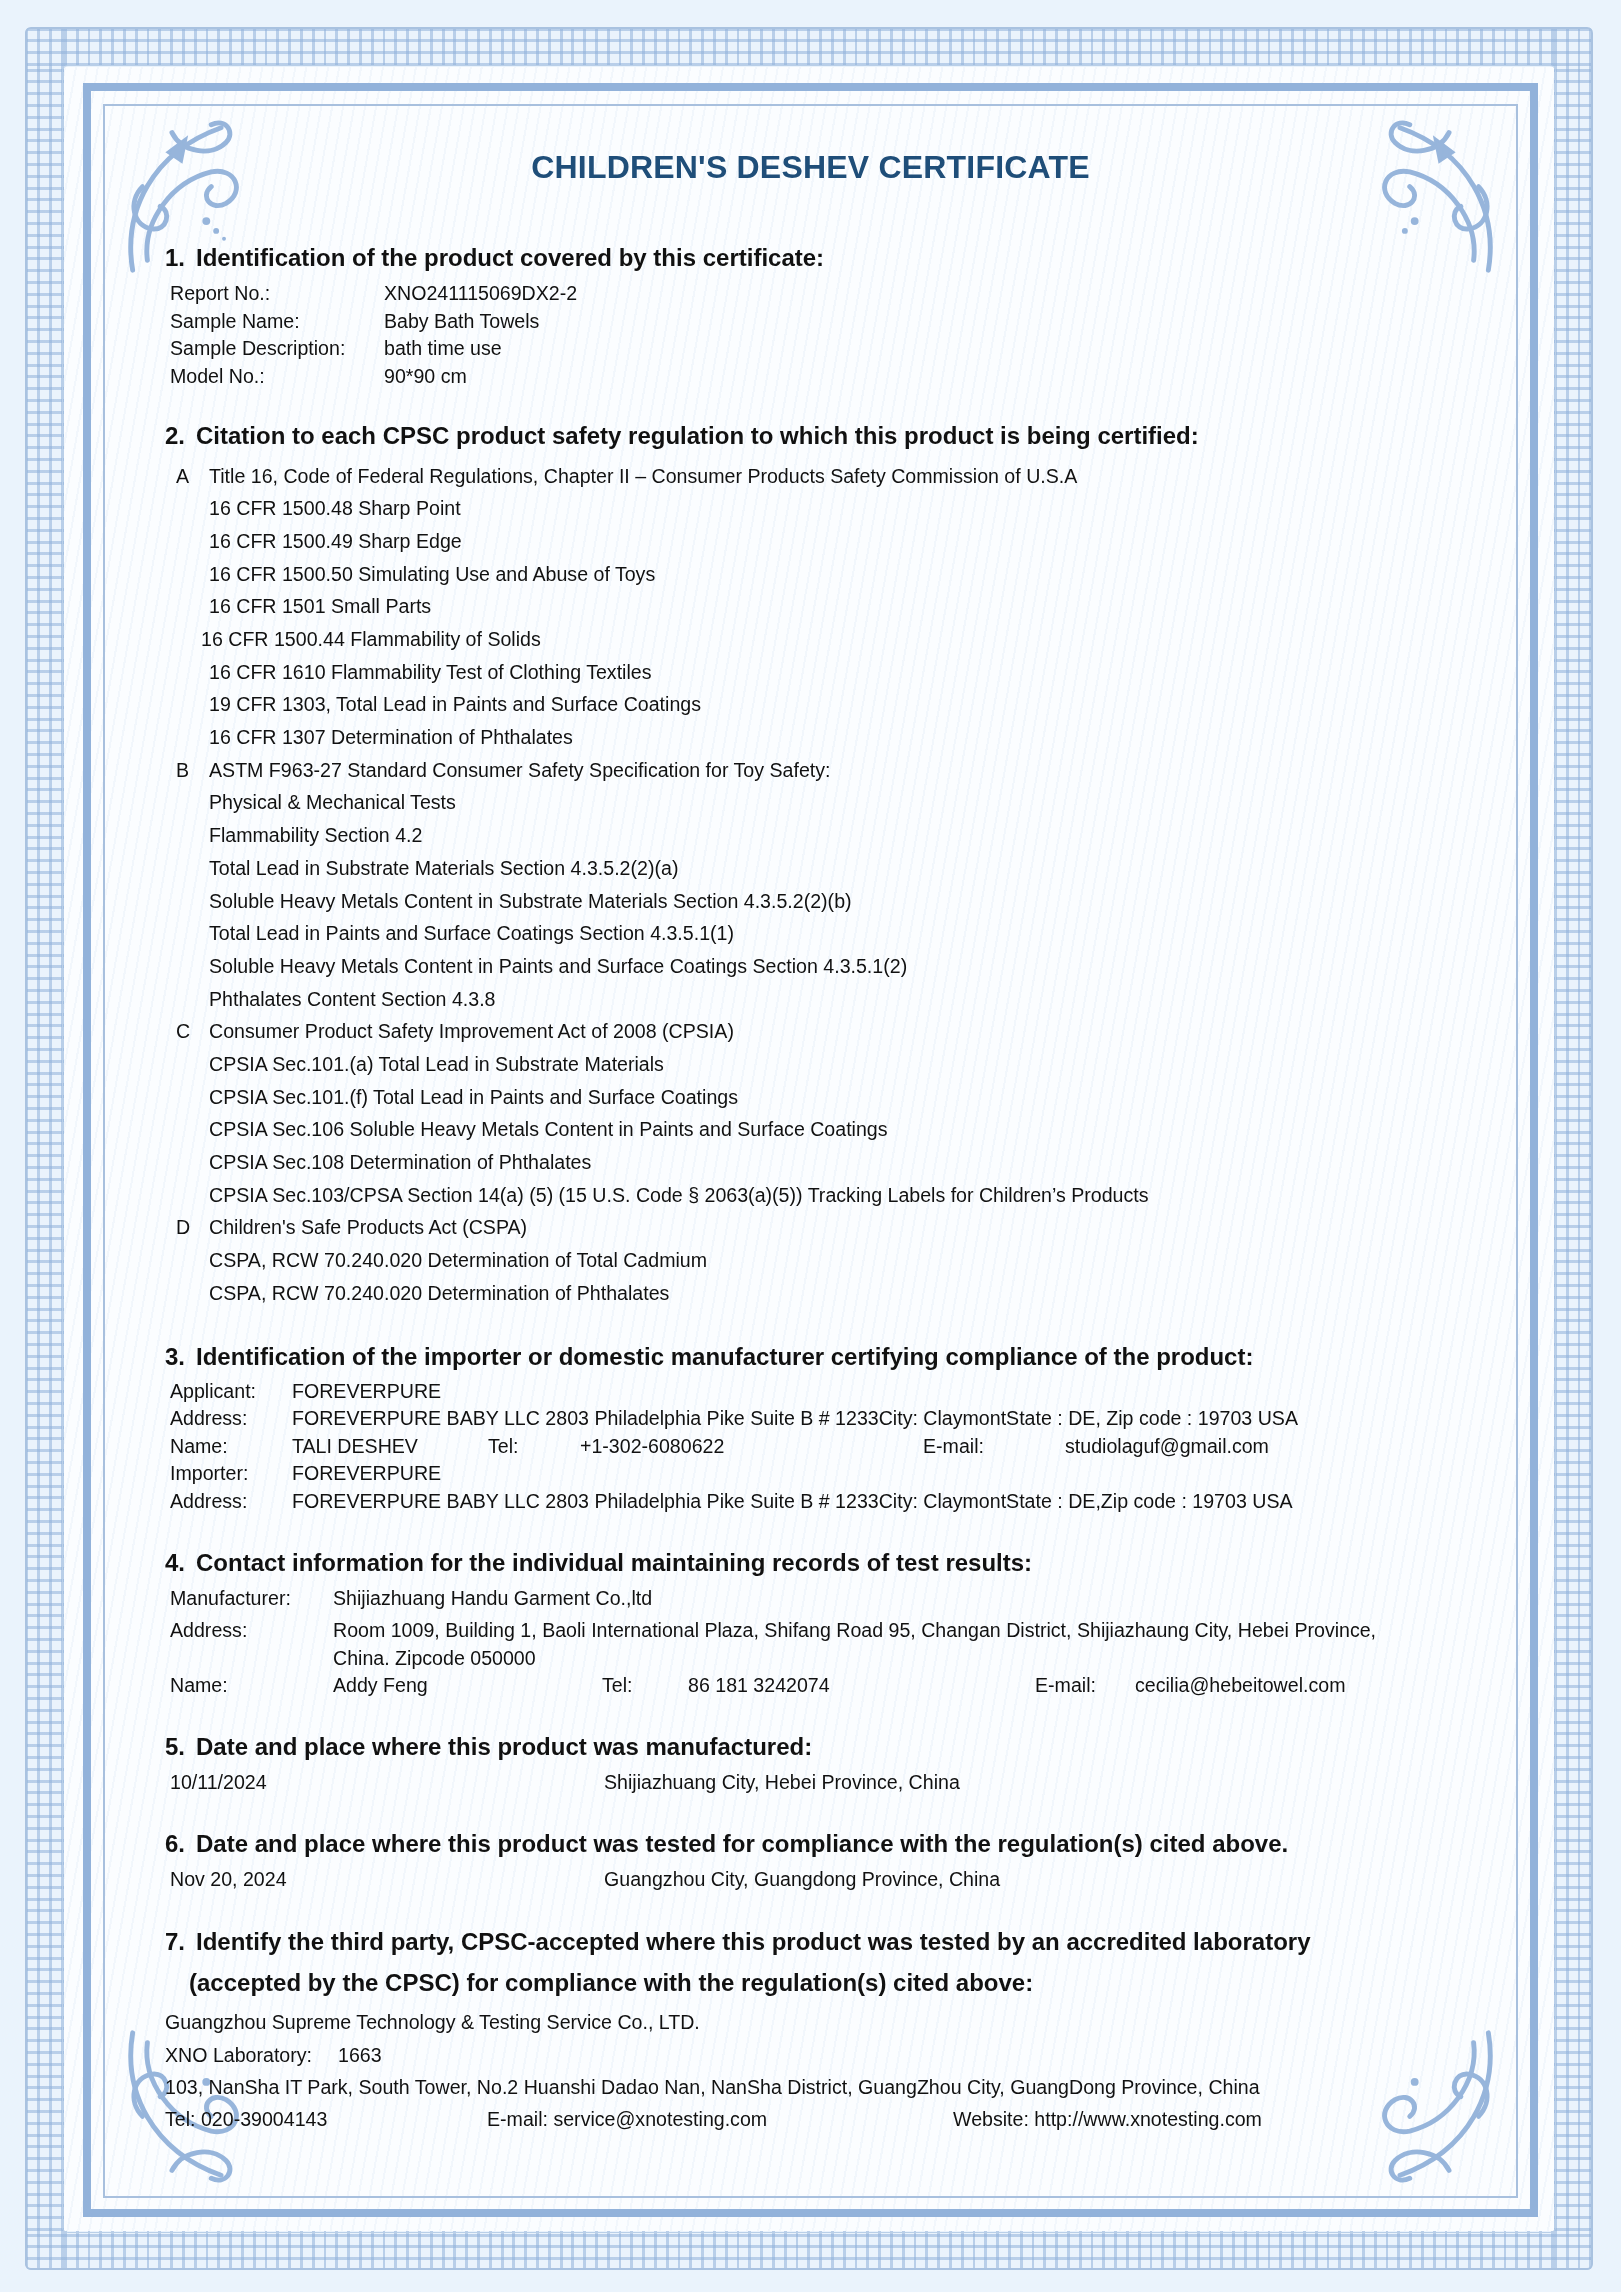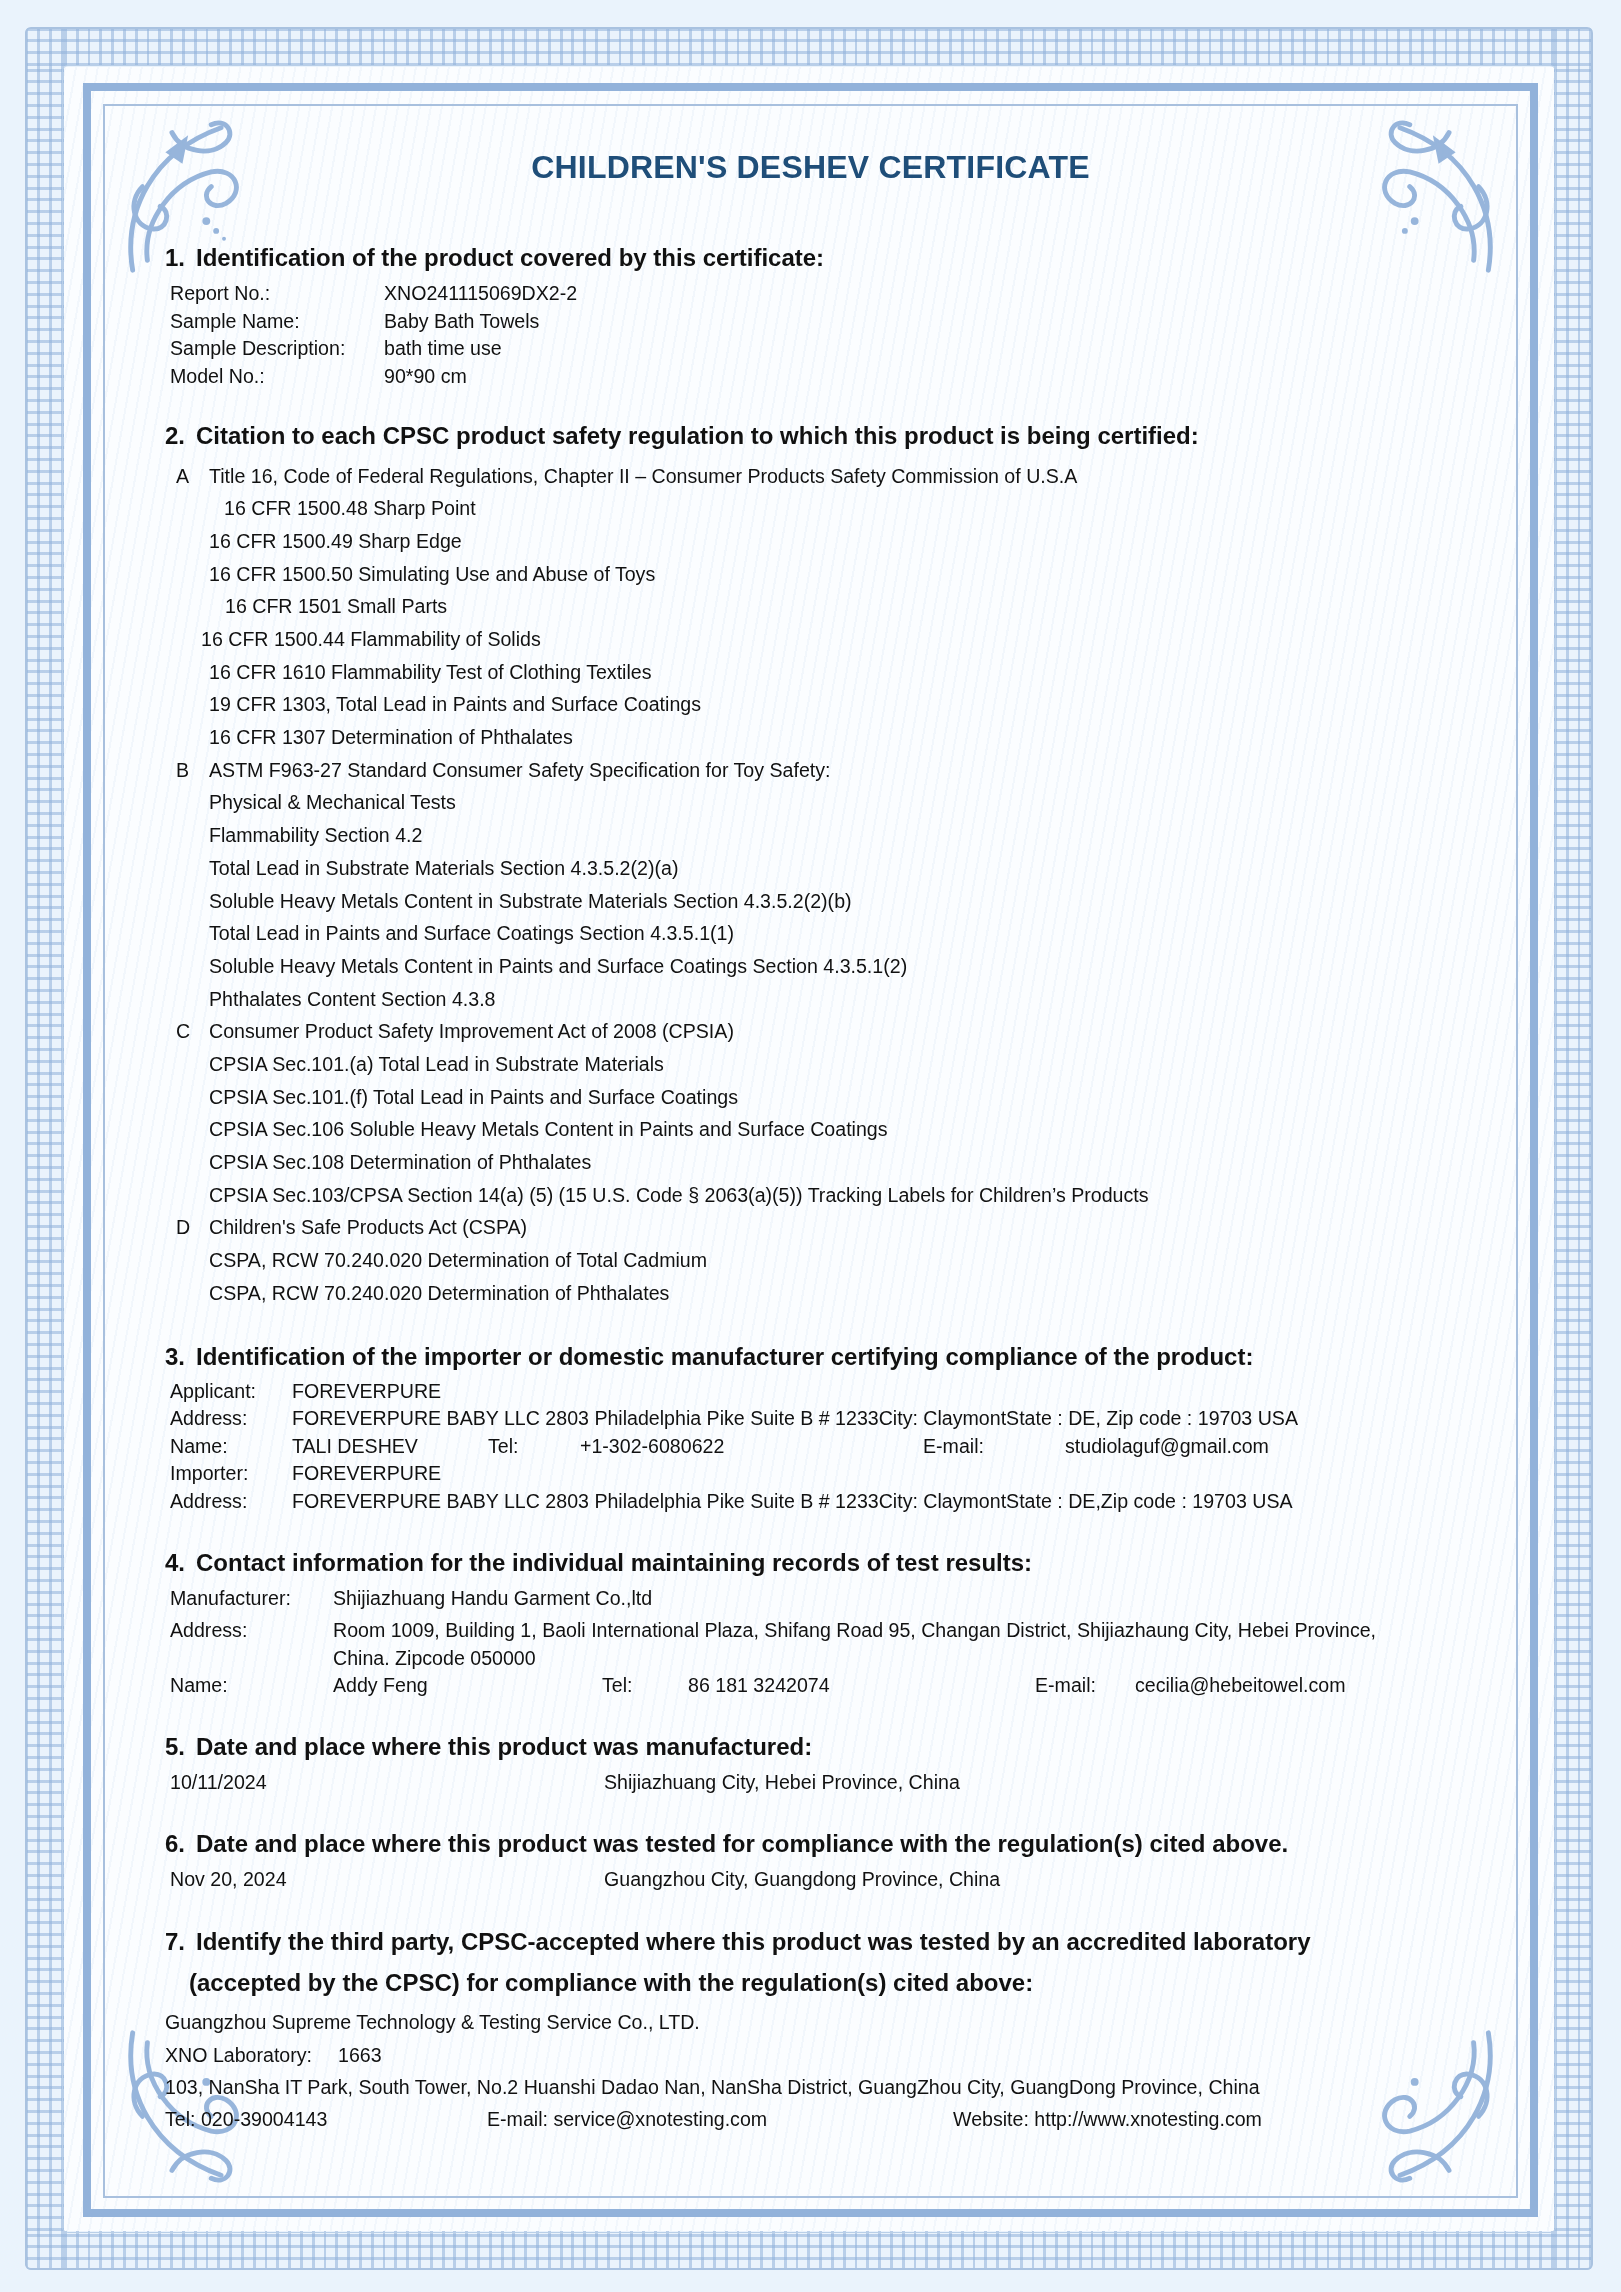--- a/index.html
+++ b/index.html
@@ -130,24 +130,24 @@
   <span class="t" style="left:170px;top:365px">Model No.:</span>
   <span class="t" style="left:384px;top:365px">90*90 cm</span>
 </div>
 
 <div class="h" style="top:422px">
   <span class="num">2.</span><span>Citation to each CPSC product safety regulation to which this product is being certified:</span>
 </div>
 <div id="regs">
     <span class="t" style="left: 176px; top: 465px;">A</span>
     <span class="t" style="left: 209px; top: 465px;">Title 16, Code of Federal Regulations, Chapter II – Consumer Products Safety Commission of U.S.A</span>
-    <span class="t" style="left: 224px; top: 497px;">16 CFR 1500.48 Sharp Point</span>
+    <span class="t" style="left: 209px; top: 497px;">16 CFR 1500.48 Sharp Point</span>
     <span class="t" style="left: 209px; top: 530px;">16 CFR 1500.49 Sharp Edge</span>
     <span class="t" style="left: 209px; top: 563px;">16 CFR 1500.50 Simulating Use and Abuse of Toys</span>
-    <span class="t" style="left: 209px; top: 595px; margin-left: 16px;">16 CFR 1501 Small Parts</span>
+    <span class="t" style="left: 209px; top: 595px;">16 CFR 1501 Small Parts</span>
     <span class="t" style="left: 201px; top: 628px;">16 CFR 1500.44 Flammability of Solids</span>
     <span class="t" style="left: 209px; top: 661px;">16 CFR 1610 Flammability Test of Clothing Textiles</span>
     <span class="t" style="left: 209px; top: 693px;">19 CFR 1303, Total Lead in Paints and Surface Coatings</span>
     <span class="t" style="left: 209px; top: 726px;">16 CFR 1307 Determination of Phthalates</span>
     <span class="t" style="left: 176px; top: 759px;">B</span>
     <span class="t" style="left: 209px; top: 759px;">ASTM F963-27 Standard Consumer Safety Specification for Toy Safety:</span>
     <span class="t" style="left: 209px; top: 791px;">Physical &amp; Mechanical Tests</span>
     <span class="t" style="left: 209px; top: 824px;">Flammability Section 4.2</span>
     <span class="t" style="left: 209px; top: 857px;">Total Lead in Substrate Materials Section 4.3.5.2(2)(a)</span>
     <span class="t" style="left: 209px; top: 890px; text-align: right;">Soluble Heavy Metals Content in Substrate Materials Section 4.3.5.2(2)(b)</span>

